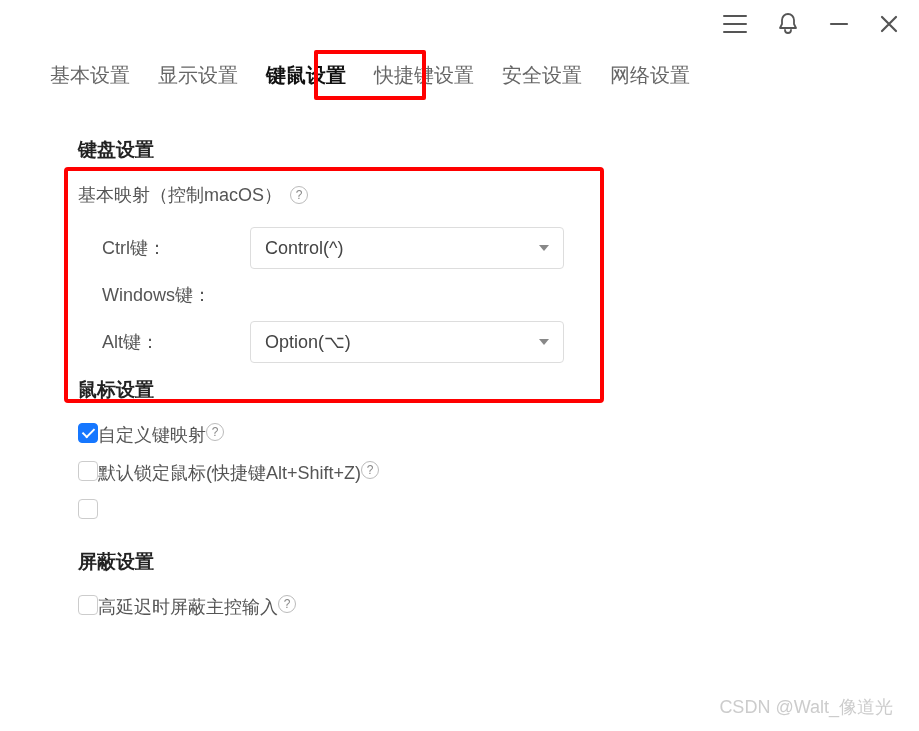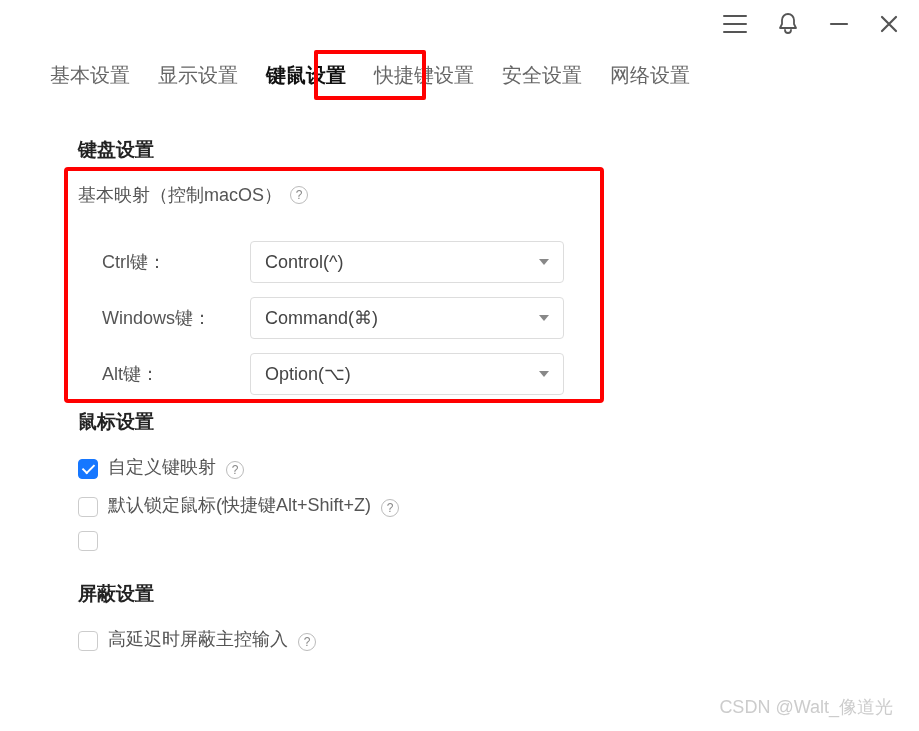--- a/index.html
+++ b/index.html
@@ -53,21 +53,21 @@
       left: -14px; top: -16px;
       width: 540px; height: 236px;
       pointer-events: none;
     }
     .subheading {
       font-size: 18px;
       color: #555;
       display: flex;
       align-items: center;
       gap: 8px;
-      margin-bottom: 34px;
+      margin-bottom: 20px;
     }
     .help-icon {
       display: inline-flex;
       align-items: center; justify-content: center;
       width: 18px; height: 18px;
       border: 1px solid #bbb;
       border-radius: 50%;
       font-size: 12px; color: #888;
     }
     .map-row {
@@ -95,22 +95,21 @@
       background: #fff;
     }
     .select .caret {
       width: 0; height: 0;
       border-left: 5px solid transparent;
       border-right: 5px solid transparent;
       border-top: 6px solid #888;
     }
     .check-row {
       display: flex;
-      align-items: flex-end;
-      gap: 10px;
+      align-items: flex-start;
       font-size: 18px;
       color: #555;
       margin-bottom: 14px;
     }
     .checkbox {
       width: 20px; height: 20px;
       border: 1.5px solid #ccc;
       border-radius: 4px;
       display: inline-flex;
       align-items: center; justify-content: center;
@@ -188,24 +187,20 @@
 
     <div class="map-row">
       <span class="map-label">Ctrl键：</span>
       <div class="select">
         <span>Control(^)</span>
         <span class="caret"></span>
       </div>
     </div>
     <div class="map-row">
       <span class="map-label">Windows键：</span>
-      <div class="select">
-        <span>Command(⌘)</span>
-        <span class="caret"></span>
-      </div>
     </div>
     <div class="map-row">
       <span class="map-label">Alt键：</span>
       <div class="select">
         <span>Option(⌥)</span>
         <span class="caret"></span>
       </div>
     </div>
   </div>
 

